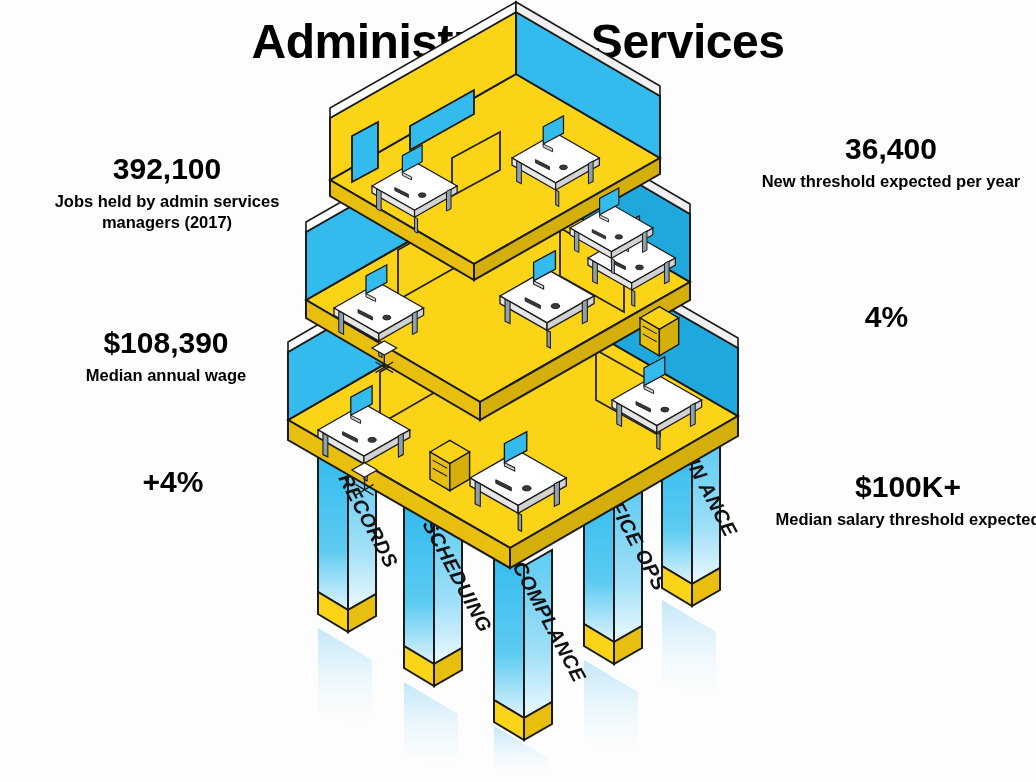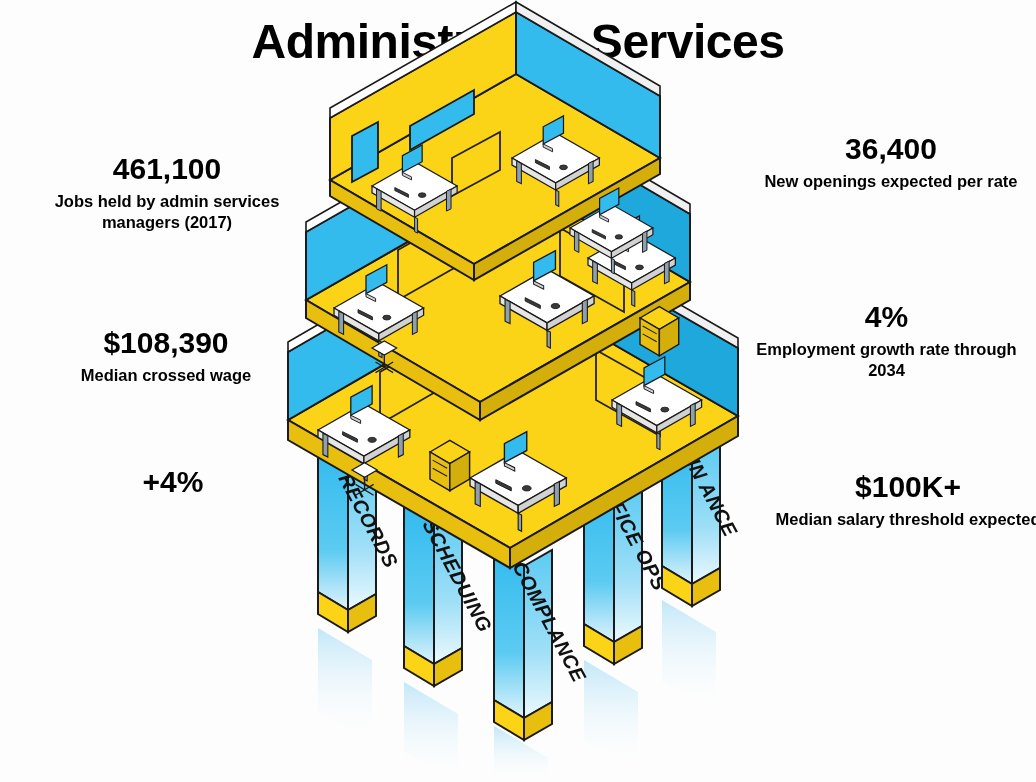--- a/index.html
+++ b/index.html
@@ -195,39 +195,38 @@
 
     <polygon points="452,196 452,158 500,132 500,170" fill="#FBD417" stroke="#1A1A1A" stroke-width="1.8" opacity="0.95"></polygon>
 
     <use href="#desk-unit" transform="translate(372,186) scale(0.76)"></use>
     <use href="#desk-unit" transform="translate(512,158) scale(0.78)"></use>
     <use href="#desk-unit" transform="translate(570,228) scale(0.74)"></use>
   </g>
 </svg>
 
 <div class="stat" id="stat-jobs-held">
-  <div class="value">461,100</div>
+  <div class="value">392,100</div>
   <div class="label">Jobs held by admin services managers (2017)</div>
 </div>
 
 <div class="stat" id="stat-median-wage">
   <div class="value">$108,390</div>
-  <div class="label">Median crossed wage</div>
+  <div class="label">Median annual wage</div>
 </div>
 
 <div class="stat" id="stat-projected-growth">
   <div class="value">+4%</div>
 </div>
 
 <div class="stat" id="stat-new-openings">
   <div class="value">36,400</div>
-  <div class="label">New openings expected per rate</div>
+  <div class="label">New threshold expected per year</div>
 </div>
 
 <div class="stat" id="stat-growth-rate">
   <div class="value">4%</div>
-  <div class="label">Employment growth rate through 2034</div>
 </div>
 
 <div class="stat" id="stat-salary-threshold">
   <div class="value">$100K+</div>
   <div class="label">Median salary threshold expected</div>
 </div>
 
 </body></html>

